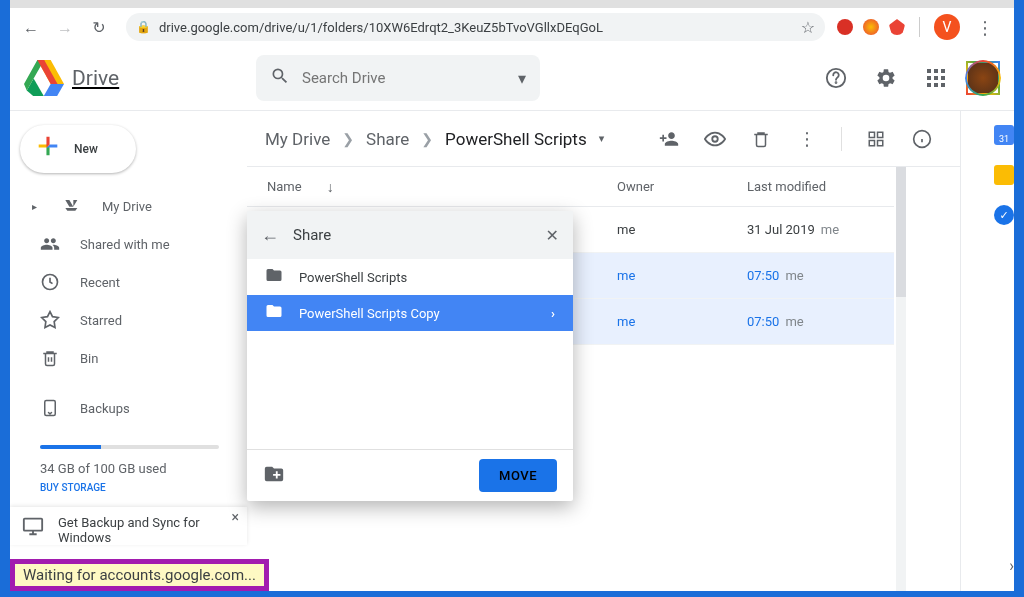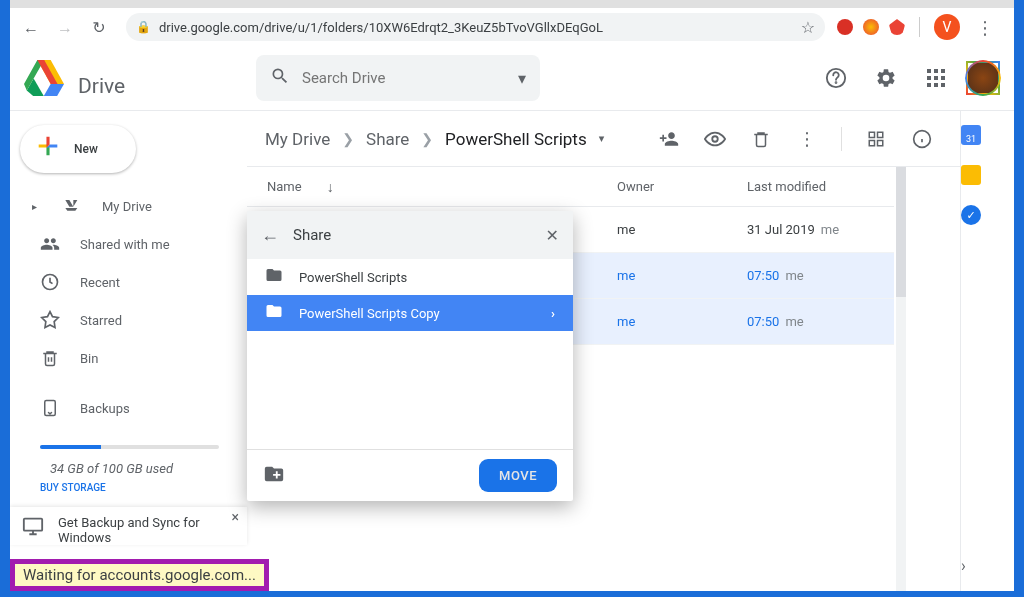--- a/index.html
+++ b/index.html
@@ -14,21 +14,21 @@
   .addr-lock { color: #5f6368; font-size: 12px; }
   .addr-star { color: #5f6368; font-size: 16px; margin-left: auto; cursor: pointer; }
   .ext-icons { display: flex; align-items: center; gap: 10px; padding: 0 8px; }
   .ext-dot { width: 16px; height: 16px; border-radius: 50%; }
   .ext-sep { width: 1px; height: 20px; background: #ccc; margin: 0 4px; }
   .prof-letter { width: 26px; height: 26px; border-radius: 50%; background: #f4511e; color: #fff; display: flex; align-items: center; justify-content: center; font-size: 14px; }
   .menu-dots { color: #5f6368; font-size: 18px; cursor: pointer; padding: 0 6px; }
   
   
   .drive-header { height: 64px; display: flex; align-items: center; padding: 0 14px; gap: 10px; }
-  .drive-logo-group { display: flex; align-items: flex-end; gap: 14px; width: 222px; }
+  .drive-logo-group { display: flex; align-items: center; gap: 8px; width: 222px; text-decoration: underline; }
   .drive-logo { width: 40px; height: 40px; }
   .drive-name { font-size: 21px; color: #5f6368; }
   .search-box { flex: 1; max-width: 510px; height: 46px; background: #f1f3f4; border-radius: 8px; display: flex; align-items: center; padding: 0 14px; gap: 12px; color: #5f6368; }
   .search-icon-el { color: #5f6368; font-size: 18px; }
   .search-text { flex: 1; border: none; background: transparent; font-size: 15px; color: #5f6368; outline: none; }
   .search-dd { color: #5f6368; cursor: pointer; }
   .hdr-icon { width: 40px; height: 40px; border: none; background: transparent; color: #5f6368; font-size: 18px; cursor: pointer; border-radius: 50%; display: flex; align-items: center; justify-content: center; }
   .apps-grid { display: grid; grid-template-columns: repeat(3, 4px); grid-template-rows: repeat(3, 4px); gap: 3px; }
   .apps-grid span { background: #5f6368; width: 4px; height: 4px; }
   .avatar { width: 34px; height: 34px; border-radius: 50%; background: radial-gradient(circle, #8b4513 0%, #5d3317 80%); border: 2px solid; border-image: linear-gradient(45deg,#ea4335,#fbbc04,#34a853,#4285f4) 1; position: relative; }
@@ -42,21 +42,21 @@
   .new-btn { margin: 4px 0 14px 10px; width: 116px; height: 48px; border-radius: 24px; box-shadow: 0 1px 3px rgba(0,0,0,0.3); background: #fff; display: flex; align-items: center; padding-left: 14px; gap: 12px; cursor: pointer; }
   .plus-icon { font-size: 26px; font-weight: 300; background: linear-gradient(135deg, #ea4335 0%, #fbbc04 40%, #34a853 70%, #4285f4 100%); -webkit-background-clip: text; color: transparent; }
   .new-label { color: #3c4043; font-size: 12px; font-weight: 500; }
   .nav-item { display: flex; align-items: center; height: 38px; padding-left: 22px; gap: 20px; color: #5f6368; font-size: 13px; cursor: pointer; border-radius: 0 20px 20px 0; margin-right: 12px; }
   .nav-item .chev { width: 10px; font-size: 10px; color: #5f6368; }
   .nav-item .icn { width: 20px; display: flex; align-items: center; justify-content: center; font-size: 18px; }
   .nav-item.no-chev { padding-left: 30px; }
   .sb-sep { height: 12px; }
   .storage-bar { margin: 6px 28px 0 30px; height: 4px; background: #e0e0e0; border-radius: 2px; overflow: hidden; }
   .storage-fill { width: 34%; height: 100%; background: #1a73e8; }
-  .storage-text { margin: 12px 0 6px 40px; font-size: 13px; color: #5f6368; font-style: italic; }
+  .storage-text { margin: 12px 0 6px 30px; font-size: 13px; color: #5f6368; }
   .buy-link { margin-left: 30px; font-size: 10px; font-weight: 500; color: #1a73e8; cursor: pointer; }
   .backup-promo { position: relative; margin-top: 14px; padding: 8px 8px 0 12px; display: flex; gap: 14px; font-size: 13px; color: #3c4043; box-shadow: 0 -1px 4px rgba(0,0,0,0.1); }
   .backup-promo .close-x { position: absolute; top: 2px; right: 8px; font-size: 14px; color: #5f6368; cursor: pointer; }
   
   
   .content { flex: 1; display: flex; flex-direction: column; border-left: 0; position: relative; }
   .toolbar { display: flex; align-items: center; height: 56px; border-bottom: 1px solid #e8eaed; padding: 0 18px; gap: 6px; }
   .crumb { font-size: 17px; color: #5f6368; cursor: pointer; }
   .crumb.active { color: #202124; }
   .crumb-sep { color: #9aa0a6; font-size: 14px; padding: 0 6px; }
@@ -90,24 +90,24 @@
   .mp-title { flex: 1; font-size: 15px; color: #3c4043; }
   .mp-close { color: #5f6368; font-size: 16px; cursor: pointer; }
   .mp-body { min-height: 190px; }
   .mp-item { display: flex; align-items: center; height: 36px; padding: 0 18px; gap: 16px; font-size: 13px; color: #3c4043; cursor: pointer; }
   .mp-item .fold { color: #5f6368; font-size: 16px; }
   .mp-item.active { background: #4285f4; color: #fff; }
   .mp-item.active .fold { color: #fff; }
   .mp-item.active .chev-r { margin-left: auto; color: #fff; font-weight: bold; }
   .mp-footer { display: flex; align-items: center; height: 52px; padding: 0 16px; border-top: 1px solid #e0e0e0; }
   .mp-newfolder { color: #5f6368; font-size: 18px; cursor: pointer; }
-  .mp-move-btn { margin-left: auto; background: #1a73e8; color: #e5e5e5; border: none; font-size: 13px; font-weight: 500; padding: 9px 20px; border-radius: 9px; letter-spacing: 0.5px; cursor: pointer; }
-  
-  
-  .side-panel { width: 54px; border-left: 1px solid #e8eaed; display: flex; flex-direction: column; align-items: flex-start; padding-top: 14px; gap: 20px; }
+  .mp-move-btn { margin-left: auto; background: #1a73e8; color: #000000; border: none; font-size: 13px; font-weight: 500; padding: 9px 20px; border-radius: 4px; letter-spacing: 0.5px; cursor: pointer; }
+  
+  
+  .side-panel { width: 54px; border-left: 1px solid #e8eaed; display: flex; flex-direction: column; align-items: flex-end; padding-top: 14px; gap: 20px; }
   .sp-icon { width: 20px; height: 20px; border-radius: 3px; cursor: pointer; }
   .sp-cal { background: linear-gradient(#4285f4 60%, #4285f4); color: #fff; font-size: 9px; display: flex; align-items: flex-end; justify-content: center; padding-bottom: 1px; }
   .sp-keep { background: #fbbc04; }
   .sp-task { background: #1a73e8; border-radius: 50%; position: relative; }
   .sp-task::after { content:'✓'; position:absolute; inset:0; color:#fff; font-size:11px; display:flex; align-items:center; justify-content:center; }
   .sp-expand { margin-top: auto; margin-bottom: 16px; color: #5f6368; font-size: 16px; cursor: pointer; }
   
   .scroll-track { position: absolute; right: 54px; top: 56px; bottom: 0; width: 10px; background: #f1f3f4; }
   .scroll-thumb { position: absolute; top: 0; width: 100%; height: 130px; background: #dadce0; }
   

